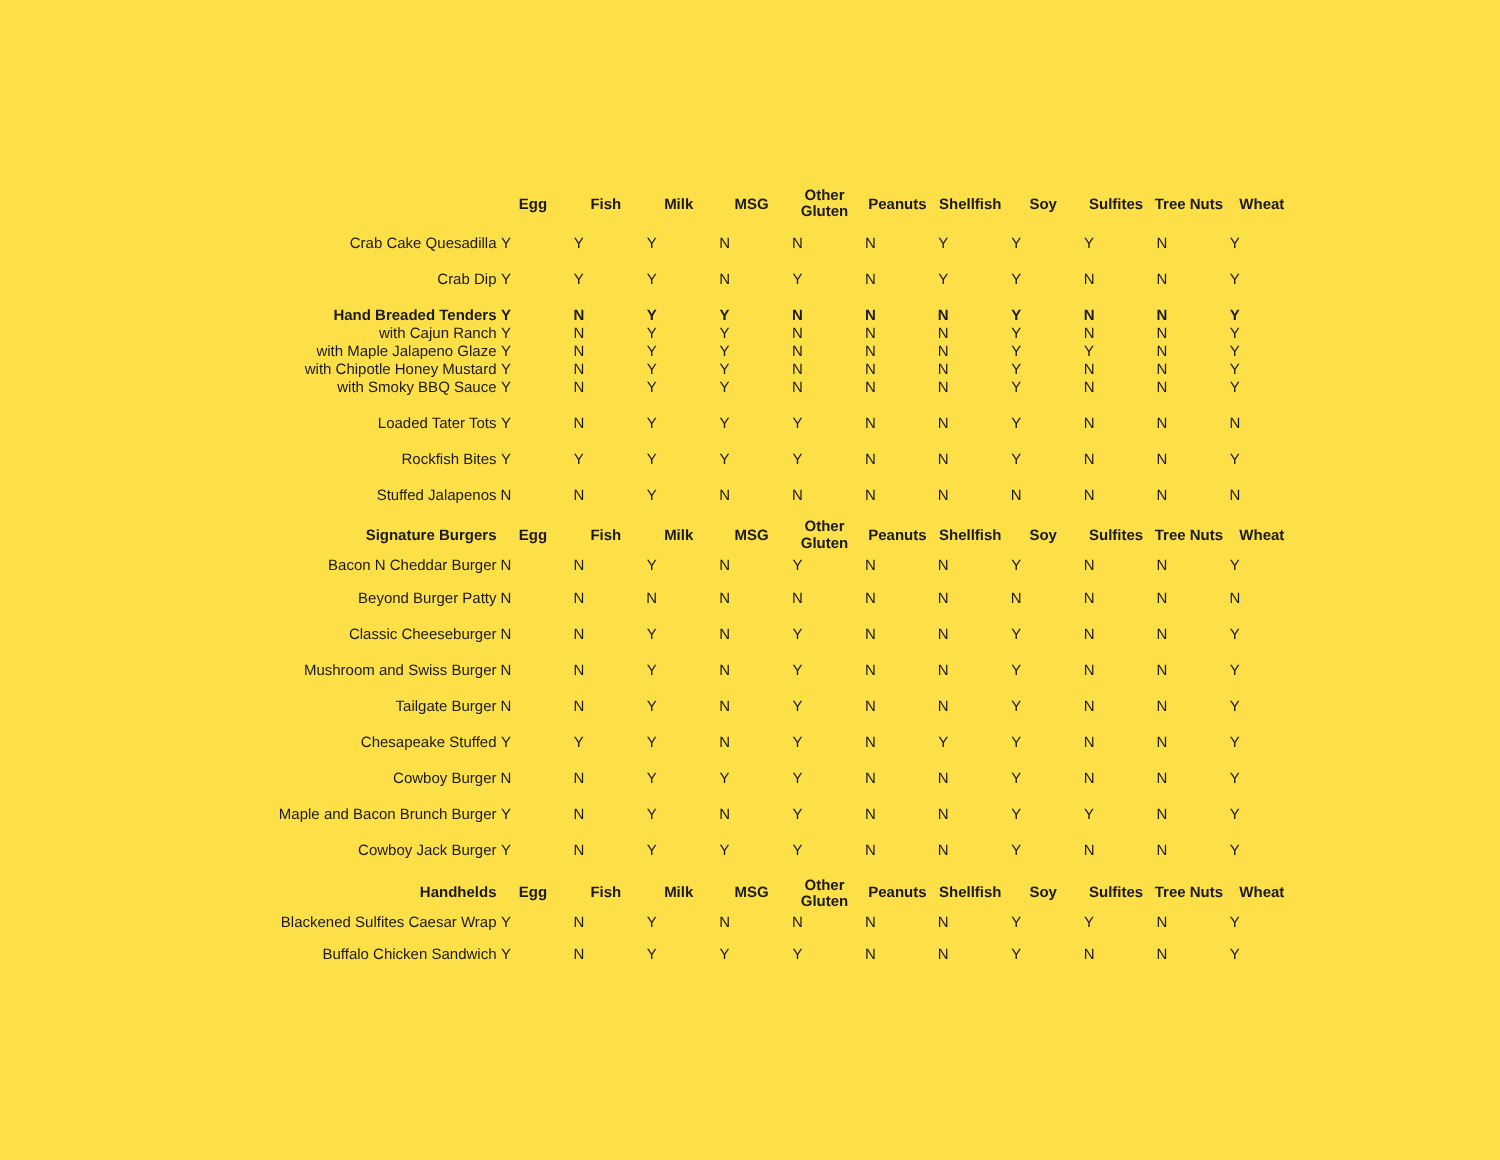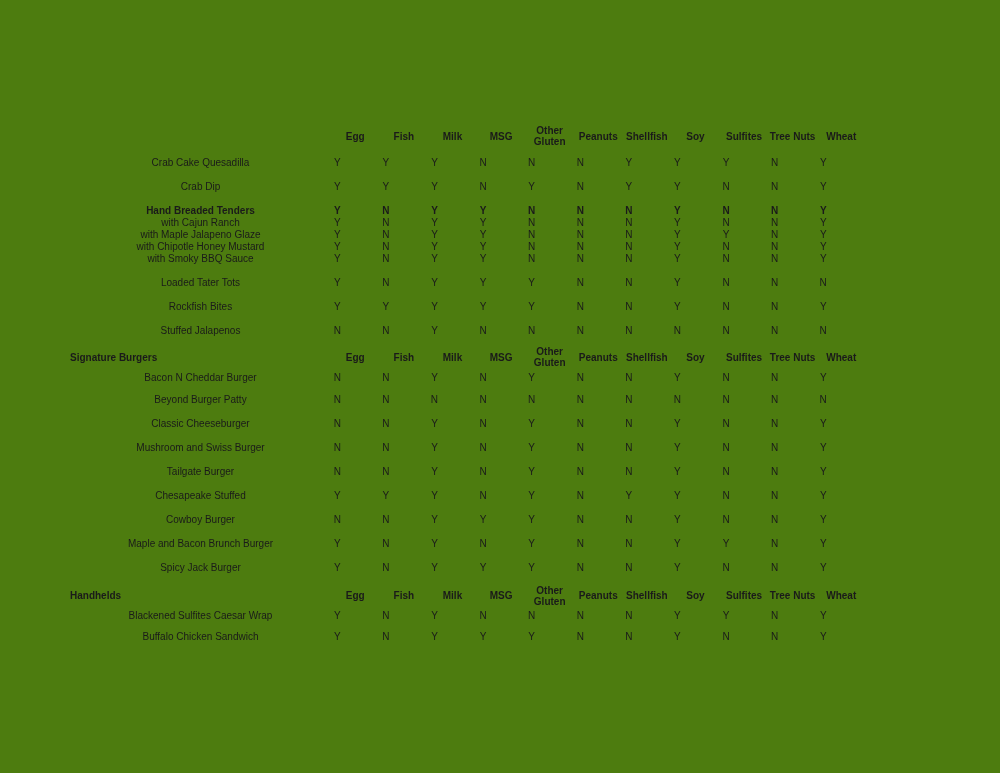--- a/index.html
+++ b/index.html
@@ -1,21 +1,21 @@
 <!DOCTYPE html>
 <html><head>
 <meta charset="utf-8">
 <style>
   * { margin: 0; padding: 0; box-sizing: border-box; }
   html, body { background: #e8e8e8; }
   .page {
     position: relative;
     width: 1000px;
     height: 773px;
-    background: #4d7c0f;
+    background: #fde047;
     font-family: "Liberation Sans", "DejaVu Sans", sans-serif;
     color: #1a1a1a;
     overflow: hidden;
   }
   table.allergen {
     position: absolute;
     left: 70px;
     border-collapse: collapse;
     table-layout: fixed;
   }
@@ -30,23 +30,23 @@
     line-height: 12px;
     vertical-align: middle;
     color: #1a1a1a;
   }
   th {
     font-weight: bold;
     text-align: center;
     line-height: 11px;
     white-space: nowrap;
   }
-  th.name-col { text-align: left; }
+  th.name-col { text-align: right; }
   th.val-col.wrap { white-space: normal; }
-  td.name-col { text-align: center; white-space: nowrap; }
+  td.name-col { text-align: right; white-space: nowrap; }
   td.val-col { text-align: center; }
   td.val-col .val { position: relative; left: -18px; display: inline-block; }
   
   .section-0 tr.hdr { height: 30px; }
   .section-1 tr.hdr { height: 22px; }
   .section-2 tr.hdr { height: 23px; }
   tr.item { height: 24px; }
   .section-1 tbody tr.item:first-child { height: 20px; }
   .section-2 tbody tr.item:first-child { height: 18px; }
   tr.compact { height: 12px; }
@@ -373,21 +373,21 @@
           <td class="val-col"><span class="val">N</span></td>
           <td class="val-col"><span class="val">Y</span></td>
           <td class="val-col"><span class="val">N</span></td>
           <td class="val-col"><span class="val">N</span></td>
           <td class="val-col"><span class="val">Y</span></td>
           <td class="val-col"><span class="val">Y</span></td>
           <td class="val-col"><span class="val">N</span></td>
           <td class="val-col"><span class="val">Y</span></td>
         </tr>
         <tr class="item">
-          <td class="name-col">Spicy Jack Burger</td>
+          <td class="name-col">Cowboy Jack Burger</td>
           <td class="val-col"><span class="val">Y</span></td>
           <td class="val-col"><span class="val">N</span></td>
           <td class="val-col"><span class="val">Y</span></td>
           <td class="val-col"><span class="val">Y</span></td>
           <td class="val-col"><span class="val">Y</span></td>
           <td class="val-col"><span class="val">N</span></td>
           <td class="val-col"><span class="val">N</span></td>
           <td class="val-col"><span class="val">Y</span></td>
           <td class="val-col"><span class="val">N</span></td>
           <td class="val-col"><span class="val">N</span></td>

